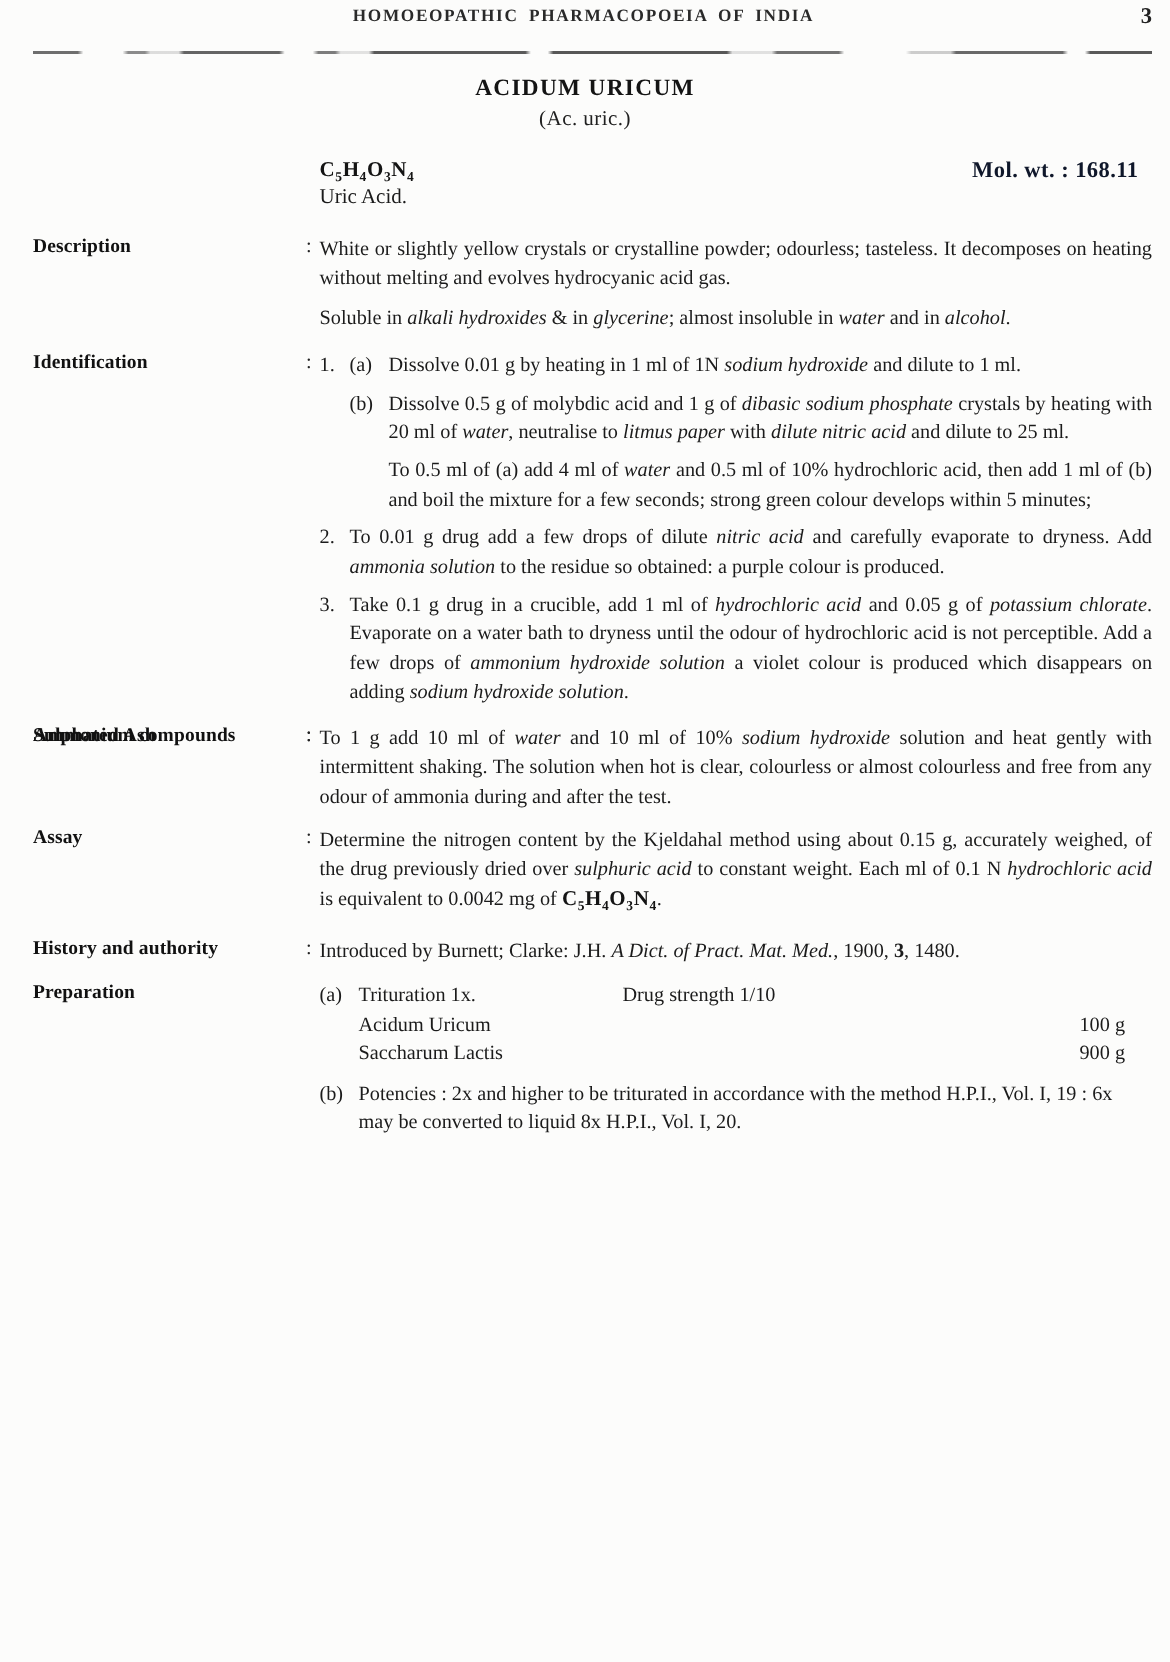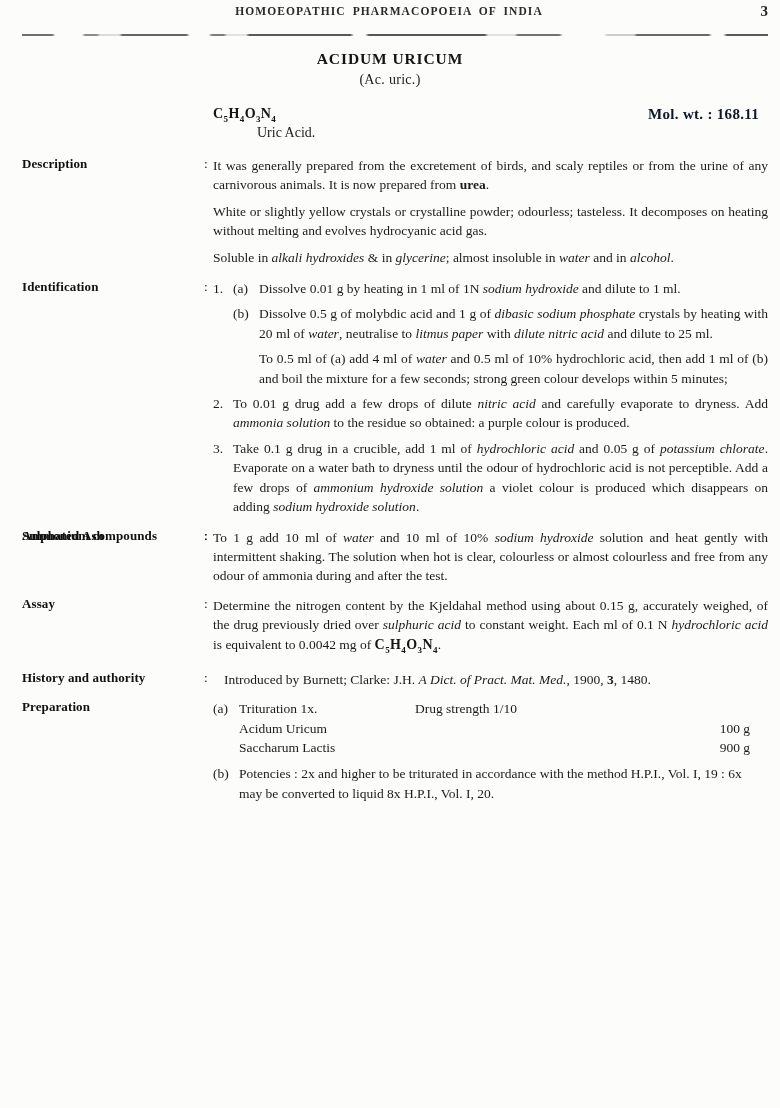--- a/index.html
+++ b/index.html
@@ -112,21 +112,20 @@
     font-size: 14px;
     font-weight: 700;
     letter-spacing: .4px;
     color: #141414;
   }
   .formula sub { font-size: 9px; }
   .formula-name {
     font-size: 14px;
     margin-top: 1px;
     color: #1b1b1b;
-    margin-left: 44px;
   }
   .molwt {
     position: absolute;
     right: 9px;
     top: 0;
     font-size: 15px;
     font-weight: 700;
     letter-spacing: .3px;
     color: #0f172a;
   }
@@ -242,21 +241,20 @@
     <div class="formula-name">Uric Acid.</div>
     <div class="molwt">Mol. wt. : 168.11</div>
   </div>
 
   <div class="entries">
 
     <div class="entry">
       <div class="entry-label">Description</div>
       <div class="entry-colon">:</div>
       <div class="entry-body">
-        <p><span>It was generally prepared from the excretement of birds, and scaly reptiles or from the urine of any carnivorous animals.  It is now prepared from </span><b>urea</b><span>.</span></p>
         <p>White or slightly yellow crystals or crystalline powder; odourless; tasteless. It decomposes on heating without melting and evolves hydrocyanic acid gas.</p>
         <p><span>Soluble in </span><i>alkali hydroxides</i><span> &amp; in </span><i>glycerine</i><span>; almost insoluble in </span><i>water</i><span> and in </span><i>alcohol</i><span>.</span></p>
       </div>
     </div>
 
     <div class="entry" style="margin-top:12px;">
       <div class="entry-label">Identification</div>
       <div class="entry-colon">:</div>
       <div class="entry-body">
         <ul class="numlist">
@@ -306,21 +304,21 @@
     </div>
 
     <div class="entry" style="margin-top:10px;">
       <div class="entry-label">Assay</div>
       <div class="entry-colon">:</div>
       <div class="entry-body">
         <p><span>Determine the nitrogen content by the Kjeldahal method using about 0.15 g, accurately weighed, of the drug previously dried over </span><i>sulphuric acid</i><span> to constant weight.  Each ml of 0.1 N </span><i>hydrochloric acid</i><span> is equivalent to 0.0042 mg of </span><span class="formula"><span>C</span><sub>5</sub><span>H</span><sub>4</sub><span>O</span><sub>3</sub><span>N</span><sub>4</sub></span><span>.</span></p>
       </div>
     </div>
 
-    <div class="entry" style="margin-top:10px;padding-left:11px;">
+    <div class="entry" style="margin-top:10px;">
       <div class="entry-label">History and authority</div>
       <div class="entry-colon">:</div>
       <div class="entry-body noindent">
         <p><span>Introduced by Burnett; Clarke: J.H.  </span><i>A Dict. of Pract. Mat. Med.</i><span>, 1900, </span><b>3</b><span>, 1480.</span></p>
       </div>
     </div>
 
     <div class="entry" style="margin-top:10px;">
       <div class="entry-label">Preparation</div>
       <div class="entry-body noindent">

